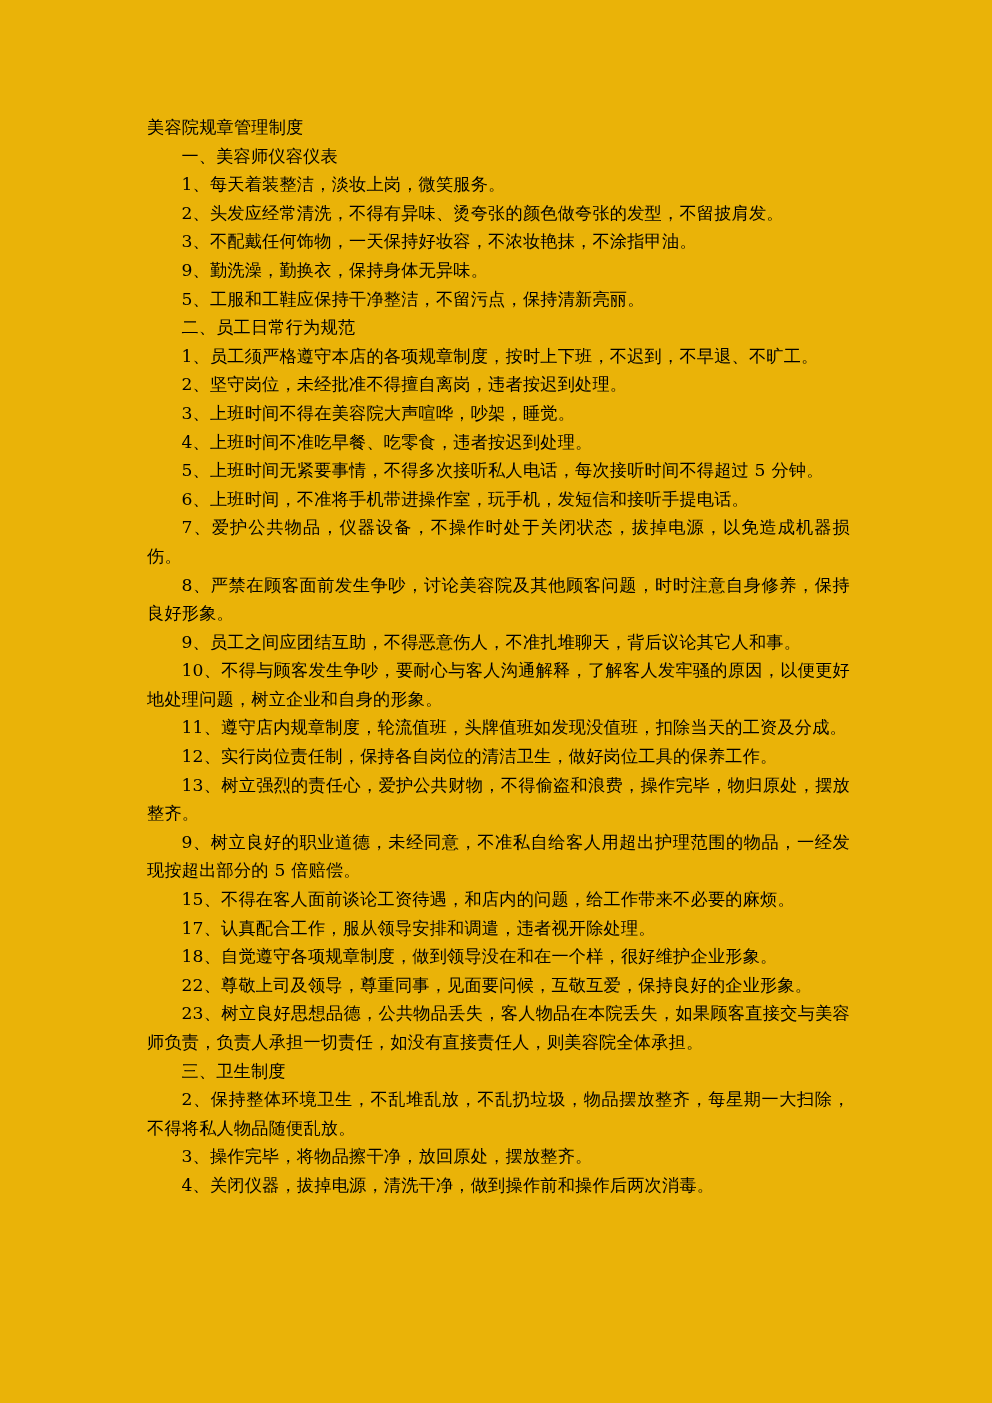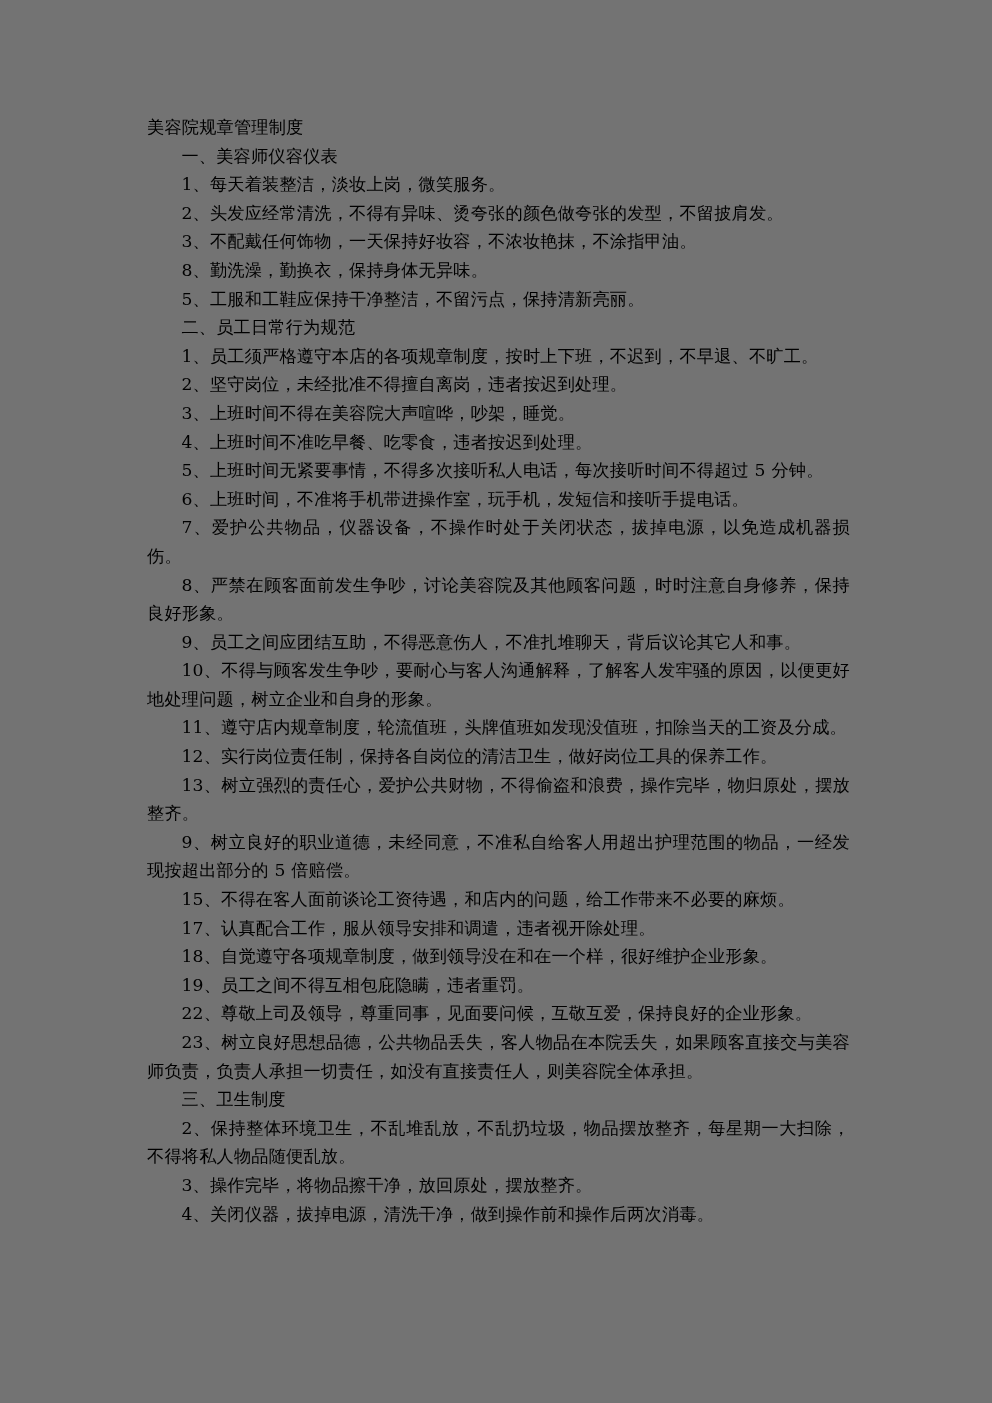--- a/index.html
+++ b/index.html
@@ -17,21 +17,21 @@
     color: #000000;
     -webkit-font-smoothing: none;
   }
 
   #page {
     position: absolute;
     left: 0;
     top: 0;
     width: 992px;
     height: 1403px;
-    background: #737373;
+    background: #eab308;
   }
 
   #doc-body {
     position: absolute;
     left: 147px;
     top: 113px;
     width: 703px;
   }
 
   .line {
@@ -64,41 +64,40 @@
 </head>
 <body>
 
 <div id="page">
   <div id="doc-body">
       <p class="line title">美容院规章管理制度</p>
       <p class="line indent">一、美容师仪容仪表</p>
       <p class="line indent">1、每天着装整洁，淡妆上岗，微笑服务。</p>
       <p class="line indent">2、头发应经常清洗，不得有异味、烫夸张的颜色做夸张的发型，不留披肩发。</p>
       <p class="line indent">3、不配戴任何饰物，一天保持好妆容，不浓妆艳抹，不涂指甲油。</p>
-      <p class="line indent">8、勤洗澡，勤换衣，保持身体无异味。</p>
+      <p class="line indent">9、勤洗澡，勤换衣，保持身体无异味。</p>
       <p class="line indent">5、工服和工鞋应保持干净整洁，不留污点，保持清新亮丽。</p>
       <p class="line indent">二、员工日常行为规范</p>
       <p class="line indent">1、员工须严格遵守本店的各项规章制度，按时上下班，不迟到，不早退、不旷工。</p>
       <p class="line indent">2、坚守岗位，未经批准不得擅自离岗，违者按迟到处理。</p>
       <p class="line indent">3、上班时间不得在美容院大声喧哗，吵架，睡觉。</p>
       <p class="line indent">4、上班时间不准吃早餐、吃零食，违者按迟到处理。</p>
       <p class="line indent">5、上班时间无紧要事情，不得多次接听私人电话，每次接听时间不得超过 5 分钟。</p>
       <p class="line indent">6、上班时间，不准将手机带进操作室，玩手机，发短信和接听手提电话。</p>
       <p class="line indent">7、爱护公共物品，仪器设备，不操作时处于关闭状态，拔掉电源，以免造成机器损伤。</p>
       <p class="line indent">8、严禁在顾客面前发生争吵，讨论美容院及其他顾客问题，时时注意自身修养，保持良好形象。</p>
       <p class="line indent">9、员工之间应团结互助，不得恶意伤人，不准扎堆聊天，背后议论其它人和事。</p>
       <p class="line indent">10、不得与顾客发生争吵，要耐心与客人沟通解释，了解客人发牢骚的原因，以便更好地处理问题，树立企业和自身的形象。</p>
       <p class="line indent">11、遵守店内规章制度，轮流值班，头牌值班如发现没值班，扣除当天的工资及分成。</p>
       <p class="line indent">12、实行岗位责任制，保持各自岗位的清洁卫生，做好岗位工具的保养工作。</p>
       <p class="line indent">13、树立强烈的责任心，爱护公共财物，不得偷盗和浪费，操作完毕，物归原处，摆放整齐。</p>
       <p class="line indent">9、树立良好的职业道德，未经同意，不准私自给客人用超出护理范围的物品，一经发现按超出部分的 5 倍赔偿。</p>
       <p class="line indent">15、不得在客人面前谈论工资待遇，和店内的问题，给工作带来不必要的麻烦。</p>
       <p class="line indent">17、认真配合工作，服从领导安排和调遣，违者视开除处理。</p>
       <p class="line indent">18、自觉遵守各项规章制度，做到领导没在和在一个样，很好维护企业形象。</p>
-      <p class="line indent">19、员工之间不得互相包庇隐瞒，违者重罚。</p>
       <p class="line indent">22、尊敬上司及领导，尊重同事，见面要问候，互敬互爱，保持良好的企业形象。</p>
       <p class="line indent">23、树立良好思想品德，公共物品丢失，客人物品在本院丢失，如果顾客直接交与美容师负责，负责人承担一切责任，如没有直接责任人，则美容院全体承担。</p>
       <p class="line indent">三、卫生制度</p>
       <p class="line indent">2、保持整体环境卫生，不乱堆乱放，不乱扔垃圾，物品摆放整齐，每星期一大扫除，不得将私人物品随便乱放。</p>
       <p class="line indent">3、操作完毕，将物品擦干净，放回原处，摆放整齐。</p>
       <p class="line indent">4、关闭仪器，拔掉电源，清洗干净，做到操作前和操作后两次消毒。</p>
     </div>
 </div>
 
 </body></html>

